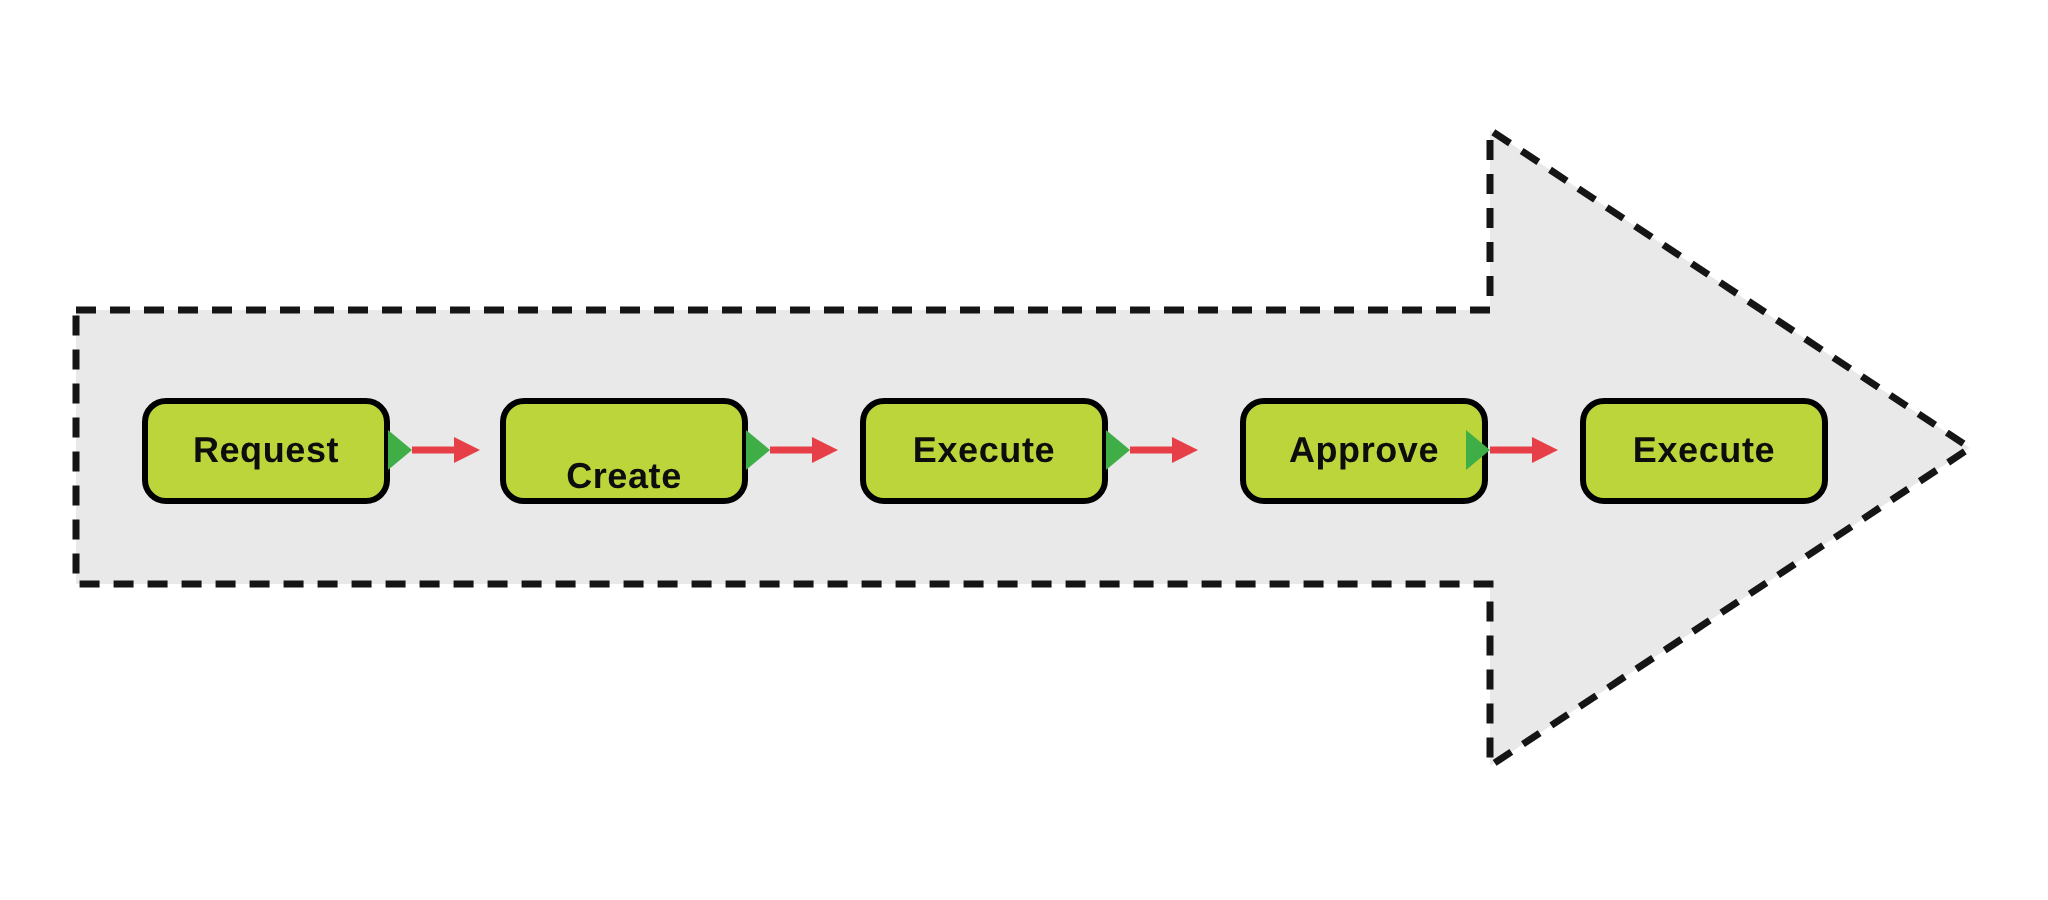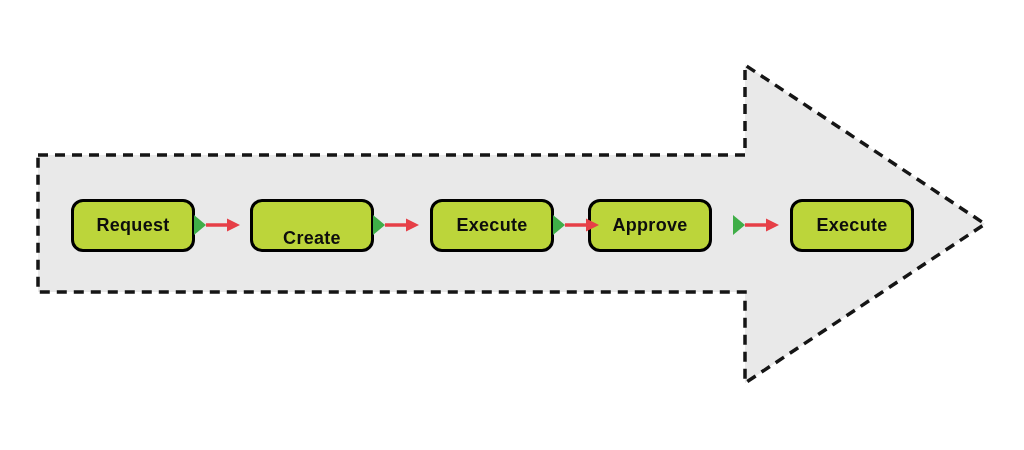--- a/index.html
+++ b/index.html
@@ -38,21 +38,21 @@
   .step-label {
     font-size: 18px;
     font-weight: bold;
     color: #0d0d0d;
     letter-spacing: 0.3px;
     white-space: nowrap;
   }
   .s0 { left: 71px; }
   .s1 { left: 250px; align-items: flex-end; }
   .s2 { left: 430px; }
-  .s3 { left: 588px; }
+  .s3 { left: 620px; }
   .s4 { left: 790px; }
   .pointer-tab {
     position: absolute;
     top: 215px;
     width: 0;
     height: 0;
     border-top: 10px solid transparent;
     border-bottom: 10px solid transparent;
     border-left: 12px solid #3fae47;
   }

